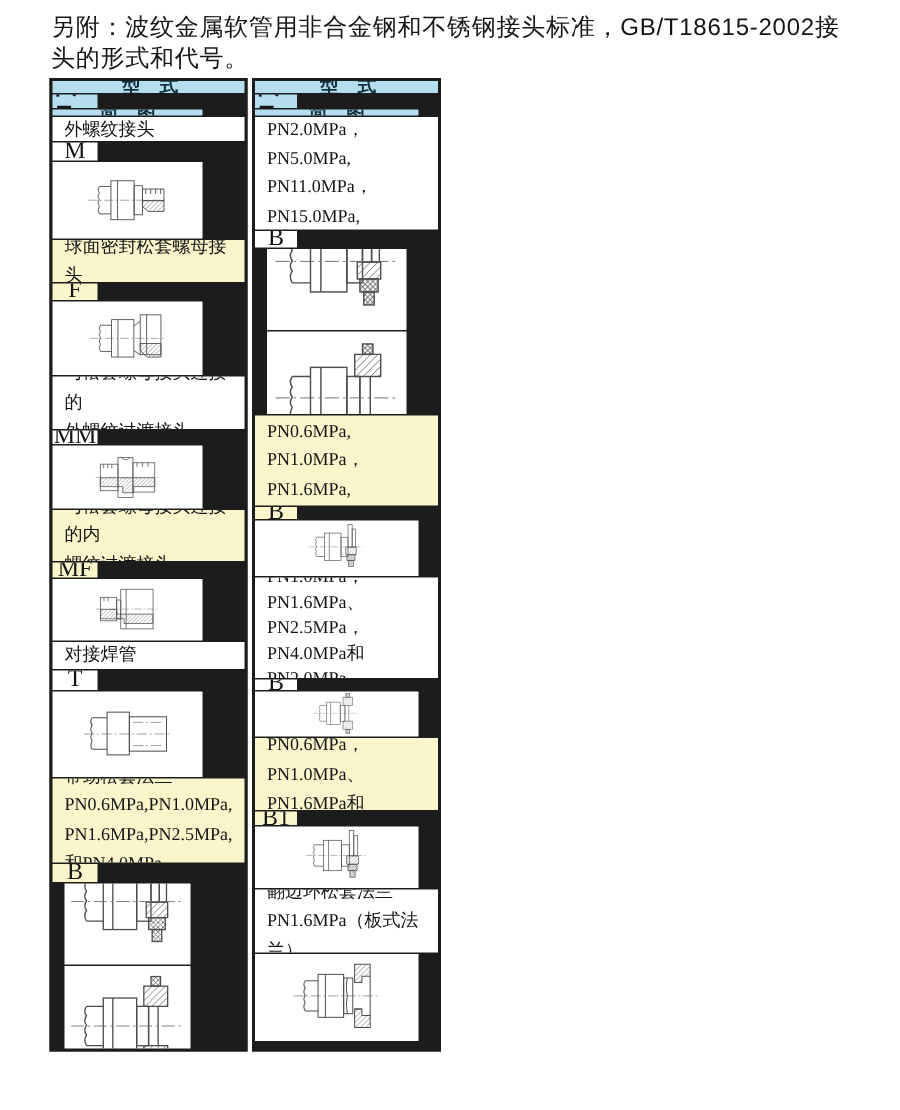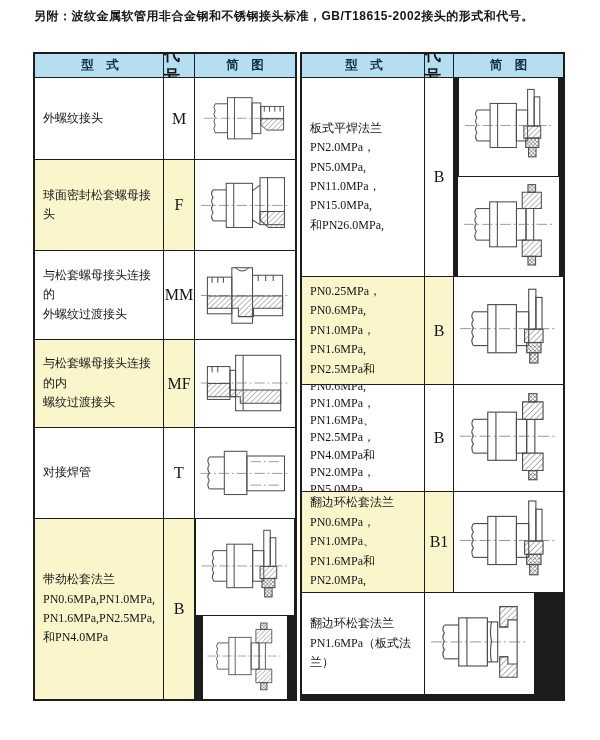--- a/index.html
+++ b/index.html
@@ -3,28 +3,28 @@
 <meta charset="utf-8">
 <style>
   html,body{margin:0;padding:0;}
   body{
     width:600px;height:740px;background:#ffffff;
     font-family:"Liberation Sans",sans-serif;color:#111;
     position:relative;overflow:hidden;
   }
   .title{
     position:absolute;left:34px;top:8px;width:540px;
-    font-size:12px;font-weight:bold;letter-spacing:0.5px;color:#151515;
+    font-size:16px;font-weight:normal;letter-spacing:0.5px;color:#151515;
   }
   .tables{position:absolute;left:33px;top:52px;display:flex;gap:3px;}
   .tbl{
     display:flex;flex-direction:column;gap:1px;
     background:#1c1c1c;border:2px solid #1c1c1c;
   }
-  .row{display:flex;gap:1px;background:#1c1c1c;}
+  .row{display:flex;gap:1px;background:#1c1c1c;flex-direction:column;}
   .cell{background:#ffffff;display:flex;align-items:center;overflow:hidden;}
   .th{
     background:#b5dff1;justify-content:center;
     font-weight:bold;font-size:12.5px;color:#13303f;
   }
   
   .lt .ctype{width:128px;}  .lt .ccode{width:30px;}  .lt .cdiag{width:100px;}
   .rt .ctype{width:122px;}  .rt .ccode{width:28px;}  .rt .cdiag{width:109px;}
   .ctype{padding:2px 6px 2px 8px;box-sizing:border-box;}
   .ctype .txt{

